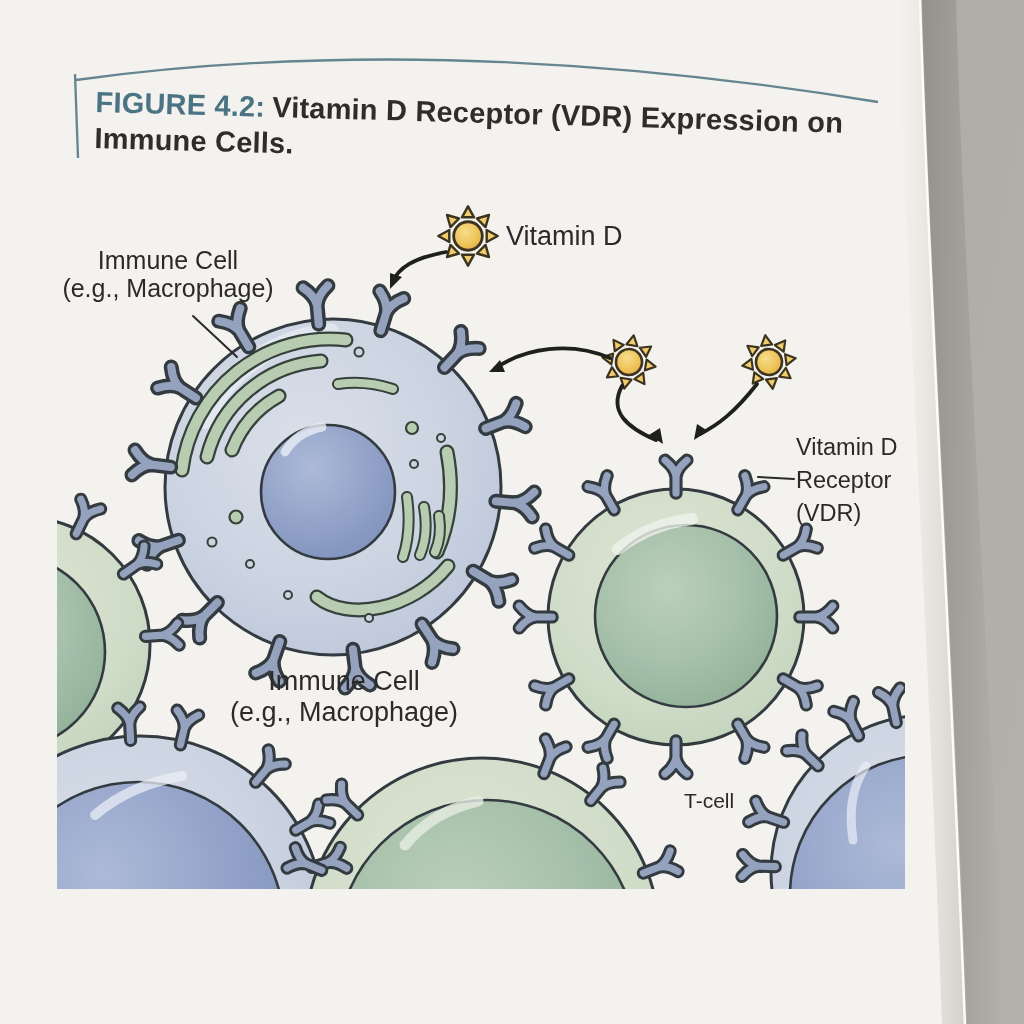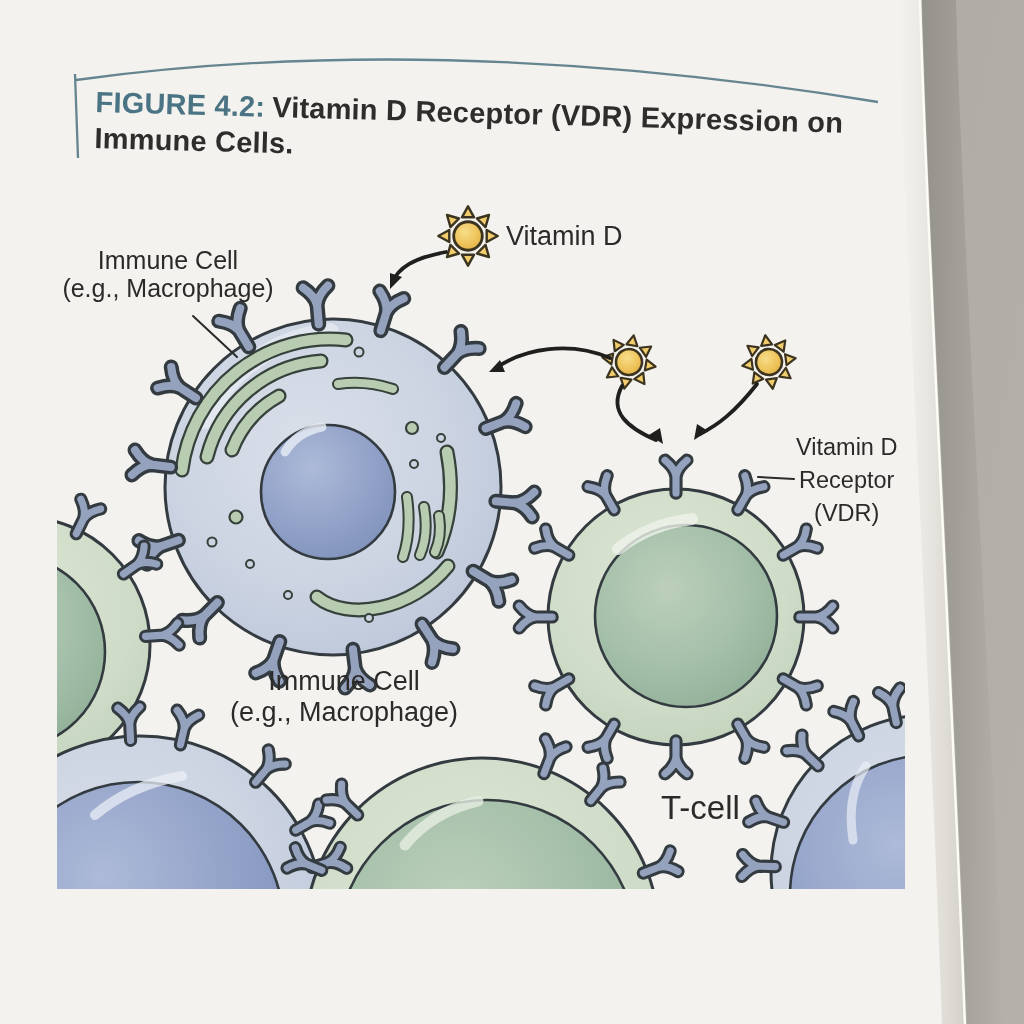--- a/index.html
+++ b/index.html
@@ -21,32 +21,32 @@
   .rI{fill:none;stroke:#94a2bd;stroke-width:6.5;stroke-linecap:round;stroke-linejoin:round;}
   .arrow{fill:none;stroke:#1f1f1d;stroke-width:3.8;stroke-linecap:round;}
   .ahead{fill:#1f1f1d;stroke:none;}
   .ray{fill:#f2cd6b;stroke:#3c3420;stroke-width:2.2;stroke-linejoin:round;}
   .ptr{stroke:#2a2a28;stroke-width:2;stroke-linecap:round;}
   .dotW{fill:#ccd4e2;stroke:#35413a;stroke-width:2;}
   .dotG{fill:#b7ccb1;stroke:#35413a;stroke-width:2.2;}
   .figborder{fill:none;stroke:#5d7e8a;stroke-width:2.3;opacity:.95;}
 
   
-  .lbl{position:absolute;color:#2b2a28;text-align:center;}
+  .lbl{position:absolute;color:#2b2a28;}
   .fig-title{
     position:absolute;left:96px;top:84px;width:760px;
     transform:rotate(1.6deg);transform-origin:left top;
     font-size:29px;line-height:36px;font-weight:600;color:#2e2d2b;letter-spacing:.2px;
   }
   .fig-label{color:#4a7383;font-weight:700;padding-right:7px;}
   .lbl-vitd{left:506px;top:221px;font-size:27px;}
   .lbl-ic-top{left:58px;top:246px;width:220px;text-align:center;font-size:25px;line-height:28px;}
   .lbl-ic-mid{left:224px;top:666px;width:240px;text-align:center;font-size:27px;line-height:31px;}
   .lbl-vdr{left:796px;top:431px;font-size:23.5px;line-height:33px;}
-  .lbl-tcell{left:661px;top:789px;font-size:33px;}
+  .lbl-tcell{left:684px;top:789px;font-size:21px;}
 </style>
 </head>
 <body>
 
 <div class="stage">
 
   <svg class="scene" viewBox="0 0 1024 1024">
     <defs>
       <radialGradient id="gBodyBlue" cx="42%" cy="38%" r="75%">
         <stop offset="0%" stop-color="#dadfe9"></stop>

